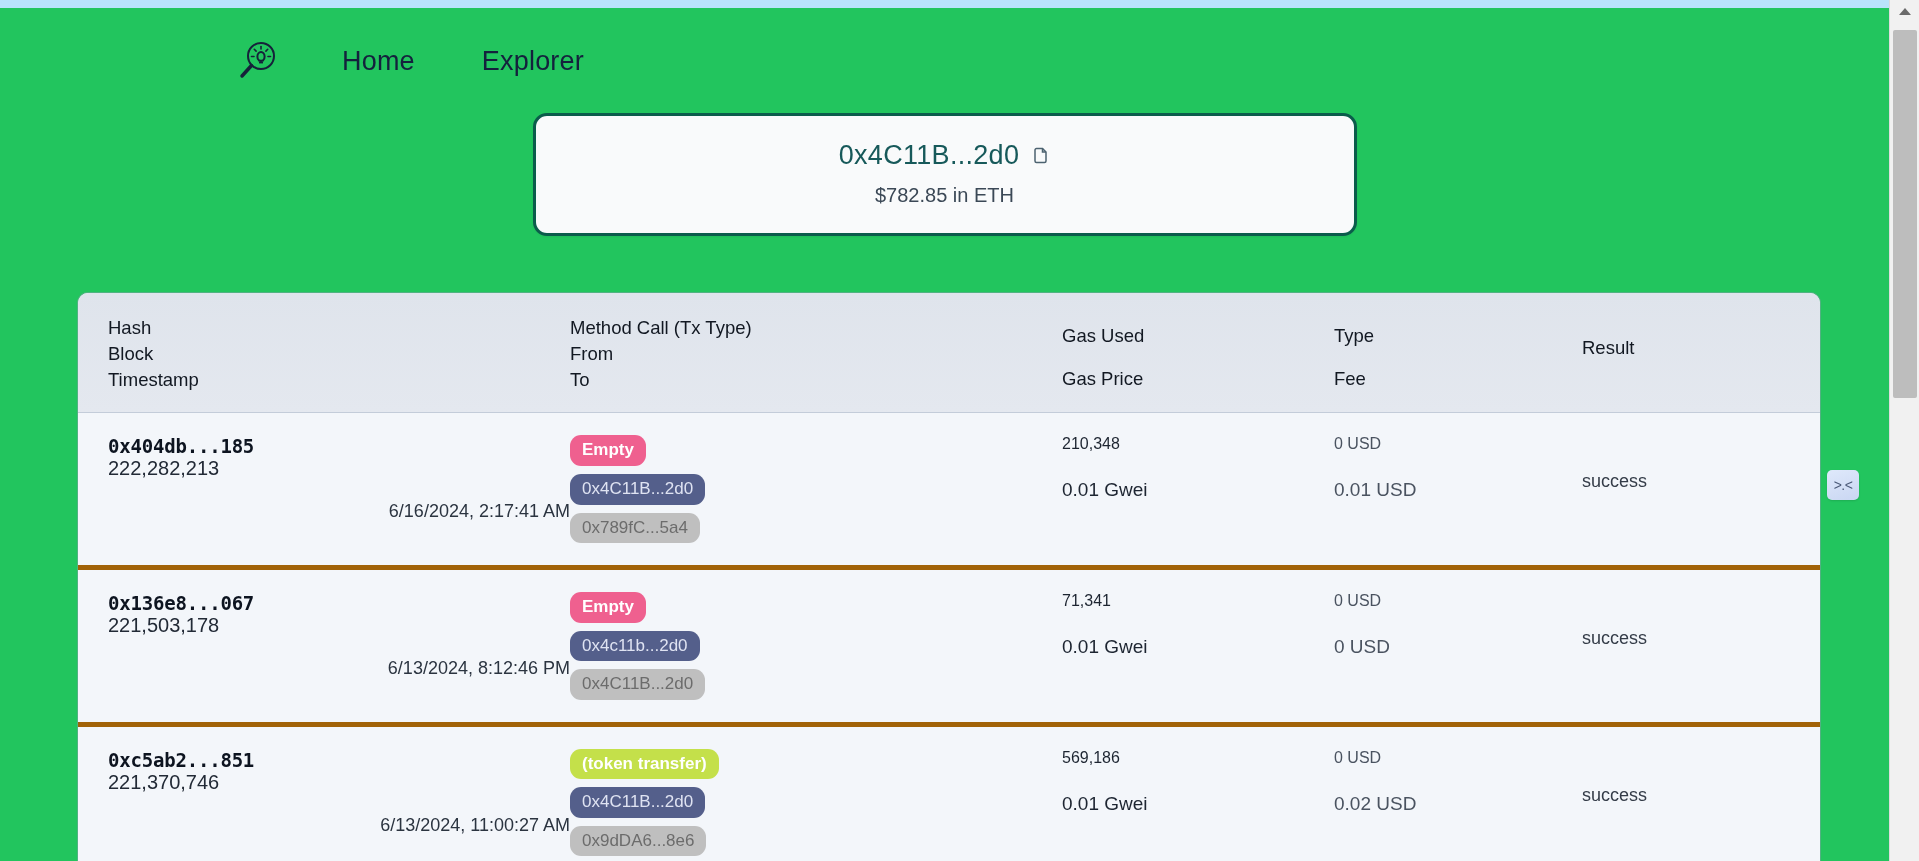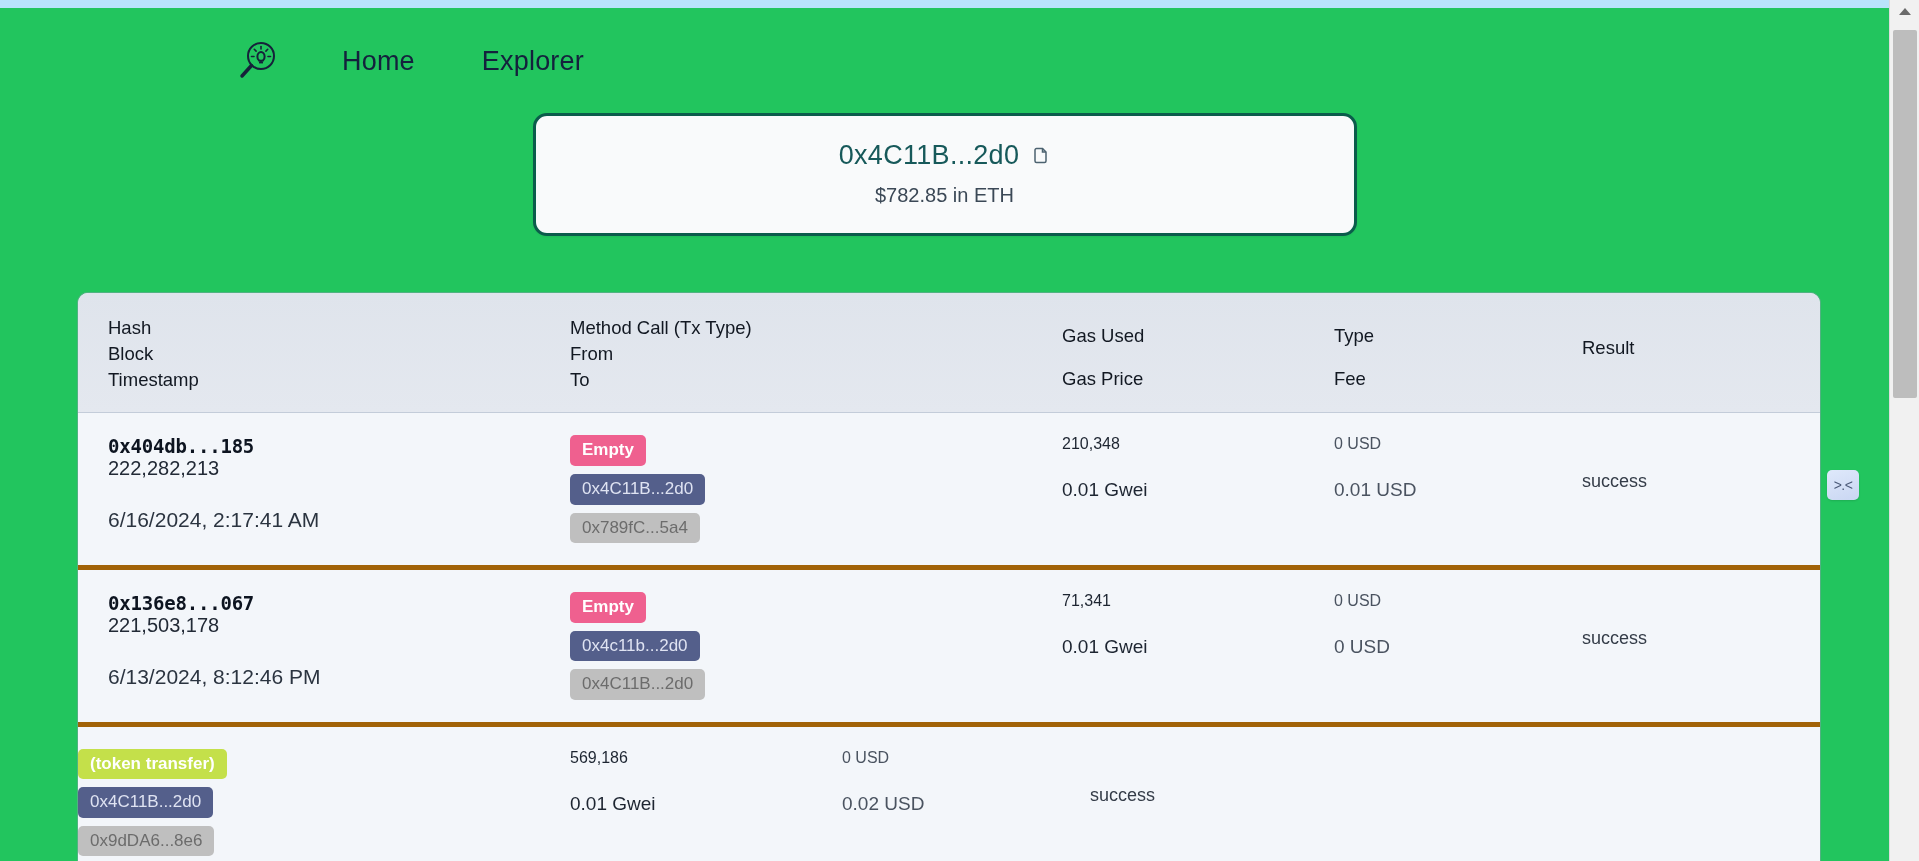--- a/index.html
+++ b/index.html
@@ -124,29 +124,30 @@
     font-size: 19px;
     font-weight: 700;
     color: #0d1420;
     letter-spacing: -0.2px;
   }
   .hash-block {
     font-size: 20px;
     color: #222a36;
   }
   .hash-ts {
-    margin-top: 28px;
-    font-size: 21px;
+    margin-top: 21px;
+    font-size: 18px;
     color: #2b3440;
+    text-align: right;
   }
 
   .badges { display: flex; flex-direction: column; align-items: flex-start; gap: 8px; }
   .badge {
     display: inline-block;
-    border-radius: 5px;
+    border-radius: 11px;
     padding: 5px 12px 6px;
     font-size: 17px;
     line-height: 1.15;
     white-space: nowrap;
   }
   .badge.method-empty { background: #ef608f; color: #ffffff; font-weight: 700; }
   .badge.method-token { background: #c4e04a; color: #ffffff; font-weight: 700; }
   .badge.addr-from    { background: #545f8b; color: #dfe3f2; }
   .badge.addr-to      { background: #bfbfbf; color: #6c6c6c; }
 
@@ -313,20 +314,25 @@
             </div>
             <div class="col-value">
               <div class="stat-a muted">0 USD</div>
               <div class="stat-b muted">0 USD</div>
             </div>
             <div class="col-result">
               <div class="result-text">success</div>
             </div>
           </div>
           <div class="trow">
+            <div class="col-hash">
+              <div class="hash-main">0xc5ab2...851</div>
+              <div class="hash-block">221,370,746</div>
+              <div class="hash-ts">6/13/2024, 11:00:27 AM</div>
+            </div>
             <div class="col-method">
               <div class="badges">
                 <span class="badge method-token">(token transfer)</span>
                 <span class="badge addr-from">0x4C11B...2d0</span>
                 <span class="badge addr-to">0x9dDA6...8e6</span>
               </div>
             </div>
             <div class="col-gas">
               <div class="stat-a">569,186</div>
               <div class="stat-b">0.01 Gwei</div>

